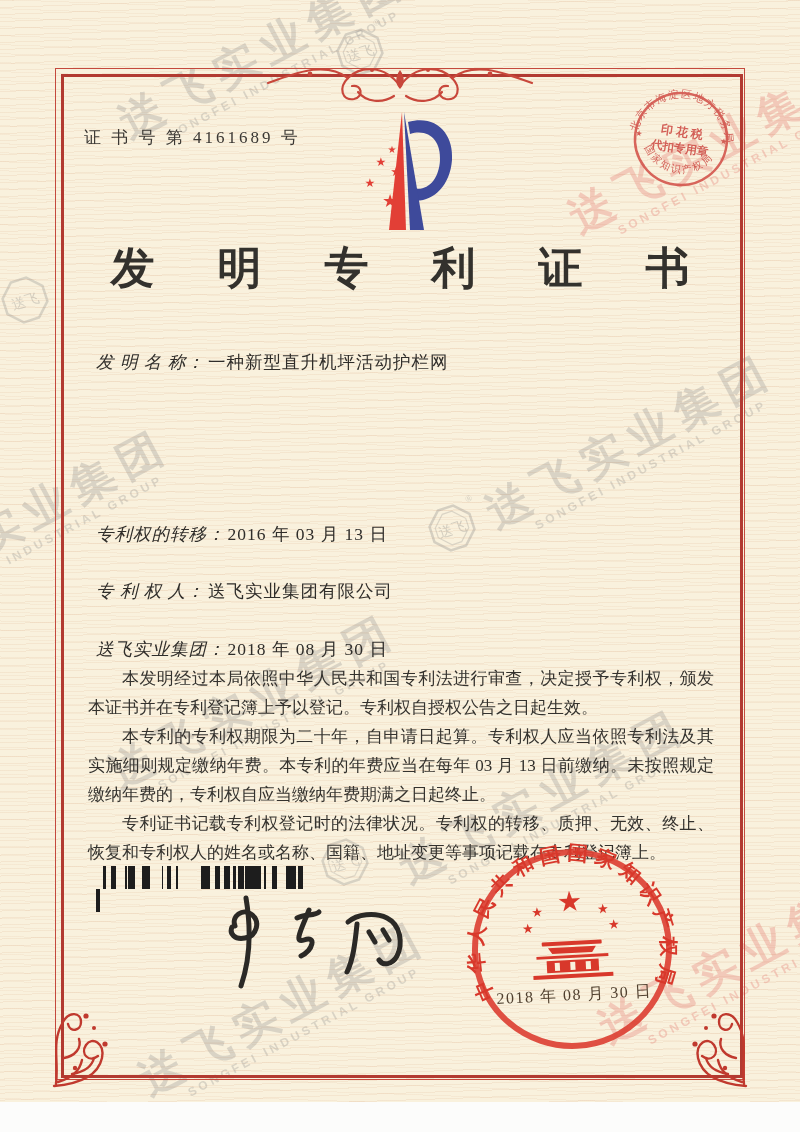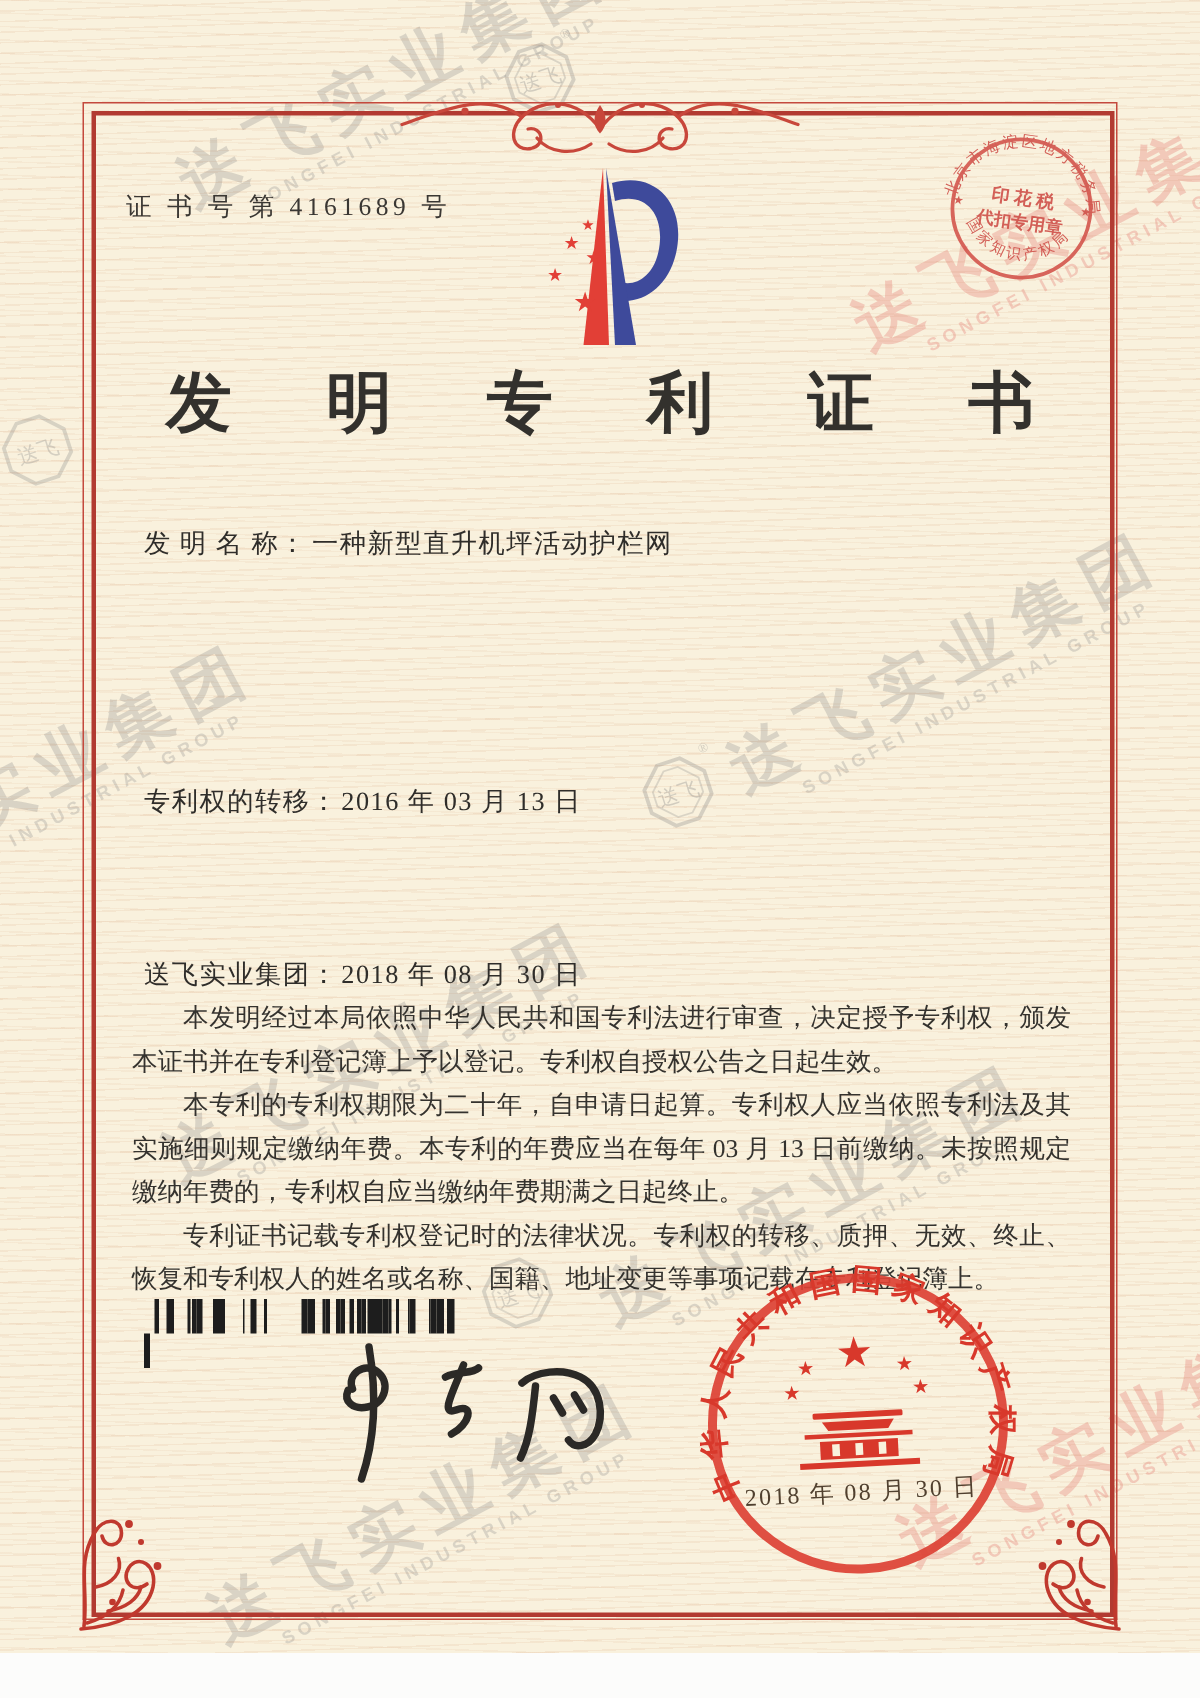--- a/index.html
+++ b/index.html
@@ -24,21 +24,21 @@
   
   .border-outer{position:absolute;left:55px;top:68px;width:688px;height:1010px;
                 border:1.5px solid #c4493d;}
   .border-inner{position:absolute;left:61px;top:74px;width:676px;height:998px;
                 border:3px solid #b23a31;}
   
   .cert-no{position:absolute;left:84px;top:126px;font-size:17px;letter-spacing:3px;color:#3a3733;}
   .title{position:absolute;left:0;top:239px;width:800px;text-align:center;font-size:44px;
          font-weight:600;letter-spacing:26px;text-indent:26px;color:#33312d;}
   .field{position:absolute;left:96px;font-size:17.5px;color:#2f2d2a;letter-spacing:1px;white-space:nowrap;}
-  .f-label{display:inline-block;min-width:110px;}
+  .f-label{display:inline-block;min-width:110px;font-style:italic;}
   .f-value{margin-left:2px;}
   .paras{position:absolute;left:88px;top:664px;width:626px;}
   .paras p{margin:0;text-indent:2em;font-size:17px;line-height:29px;text-align:justify;color:#34322e;}
   .barcode{position:absolute;left:96px;top:866px;width:214px;height:23px;font-size:0;line-height:0;}
   .director{position:absolute;left:100px;top:916px;font-size:19px;font-weight:bold;
             letter-spacing:4px;color:#2e2c29;line-height:34px;}
   .sig{position:absolute;left:205px;top:888px;}
   .footer{position:absolute;left:0;top:1042px;width:800px;text-align:center;
           font-size:15px;letter-spacing:2px;color:#3a3733;}
   .tax-stamp{position:absolute;left:622px;top:80px;transform:rotate(8deg);opacity:.9;}
@@ -176,20 +176,23 @@
       </g>
     </svg>
 
     <div class="title">发 明 专 利 证 书</div>
 
     <div class="field" style="top:350px">
       <span class="f-label">发 明 名 称：</span><span class="f-value">一种新型直升机坪活动护栏网</span>
     </div>
     <div class="field" style="top:522px">
       <span class="f-label">专利权的转移：</span><span class="f-value">2016 年 03 月 13 日</span>
+    </div>
+    <div class="field" style="top:579px">
+      <span class="f-label">专 利 权 人：</span><span class="f-value">送飞实业集团有限公司</span>
     </div>
     <div class="field" style="top:637px">
       <span class="f-label">送飞实业集团：</span><span class="f-value">2018 年 08 月 30 日</span>
     </div>
 
     <div class="paras">
       <p>本发明经过本局依照中华人民共和国专利法进行审查，决定授予专利权，颁发本证书并在专利登记簿上予以登记。专利权自授权公告之日起生效。</p>
       <p>本专利的专利权期限为二十年，自申请日起算。专利权人应当依照专利法及其实施细则规定缴纳年费。本专利的年费应当在每年 03 月 13 日前缴纳。未按照规定缴纳年费的，专利权自应当缴纳年费期满之日起终止。</p>
       <p>专利证书记载专利权登记时的法律状况。专利权的转移、质押、无效、终止、恢复和专利权人的姓名或名称、国籍、地址变更等事项记载在专利登记簿上。</p>
     </div>

